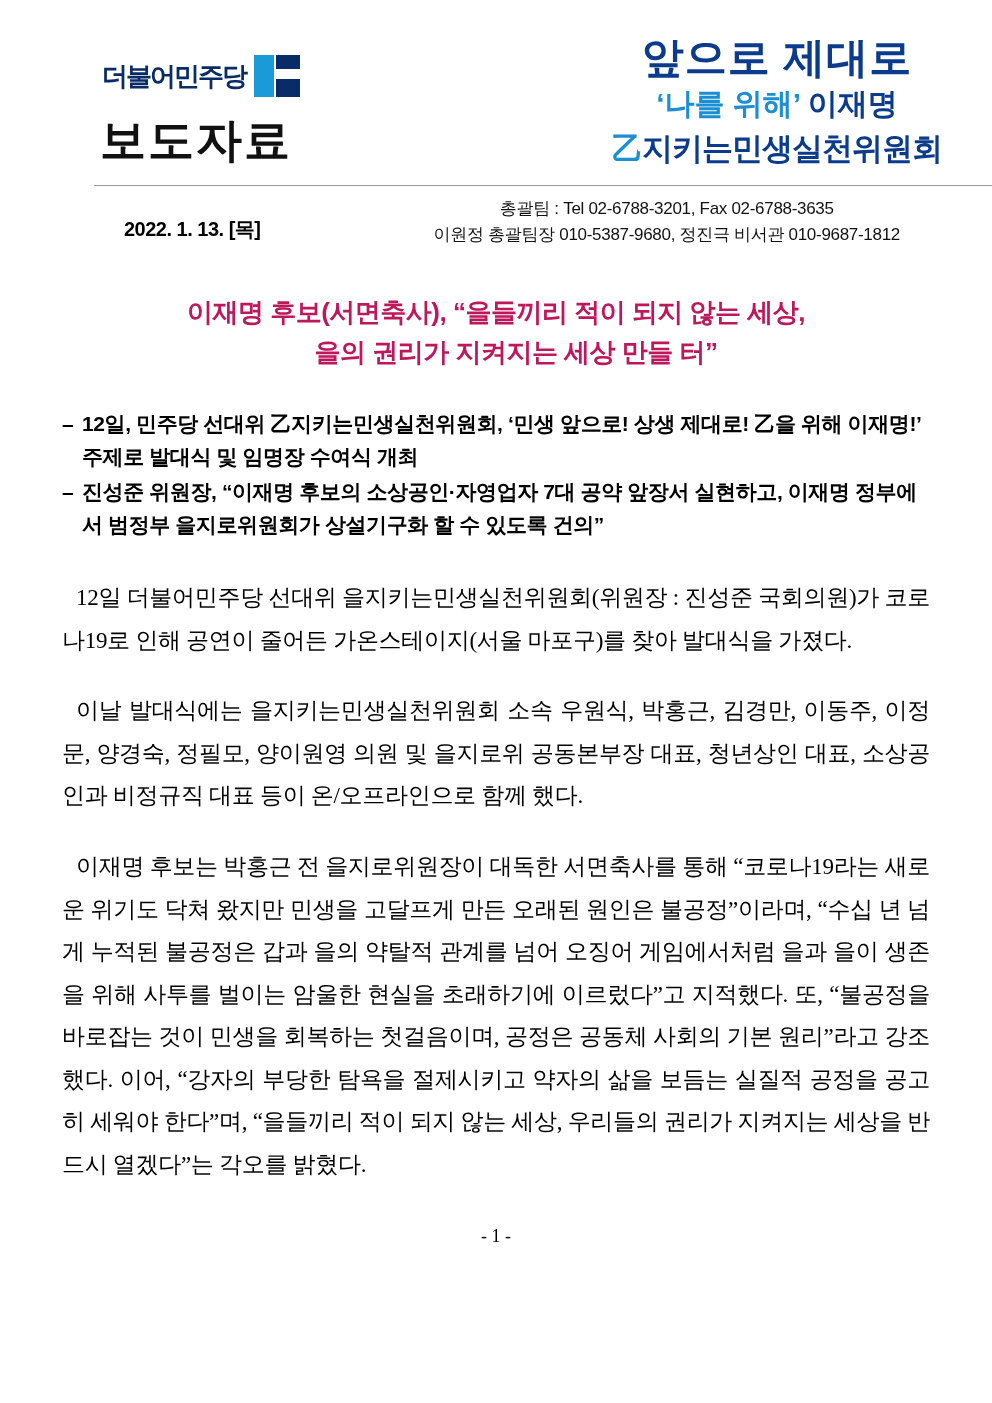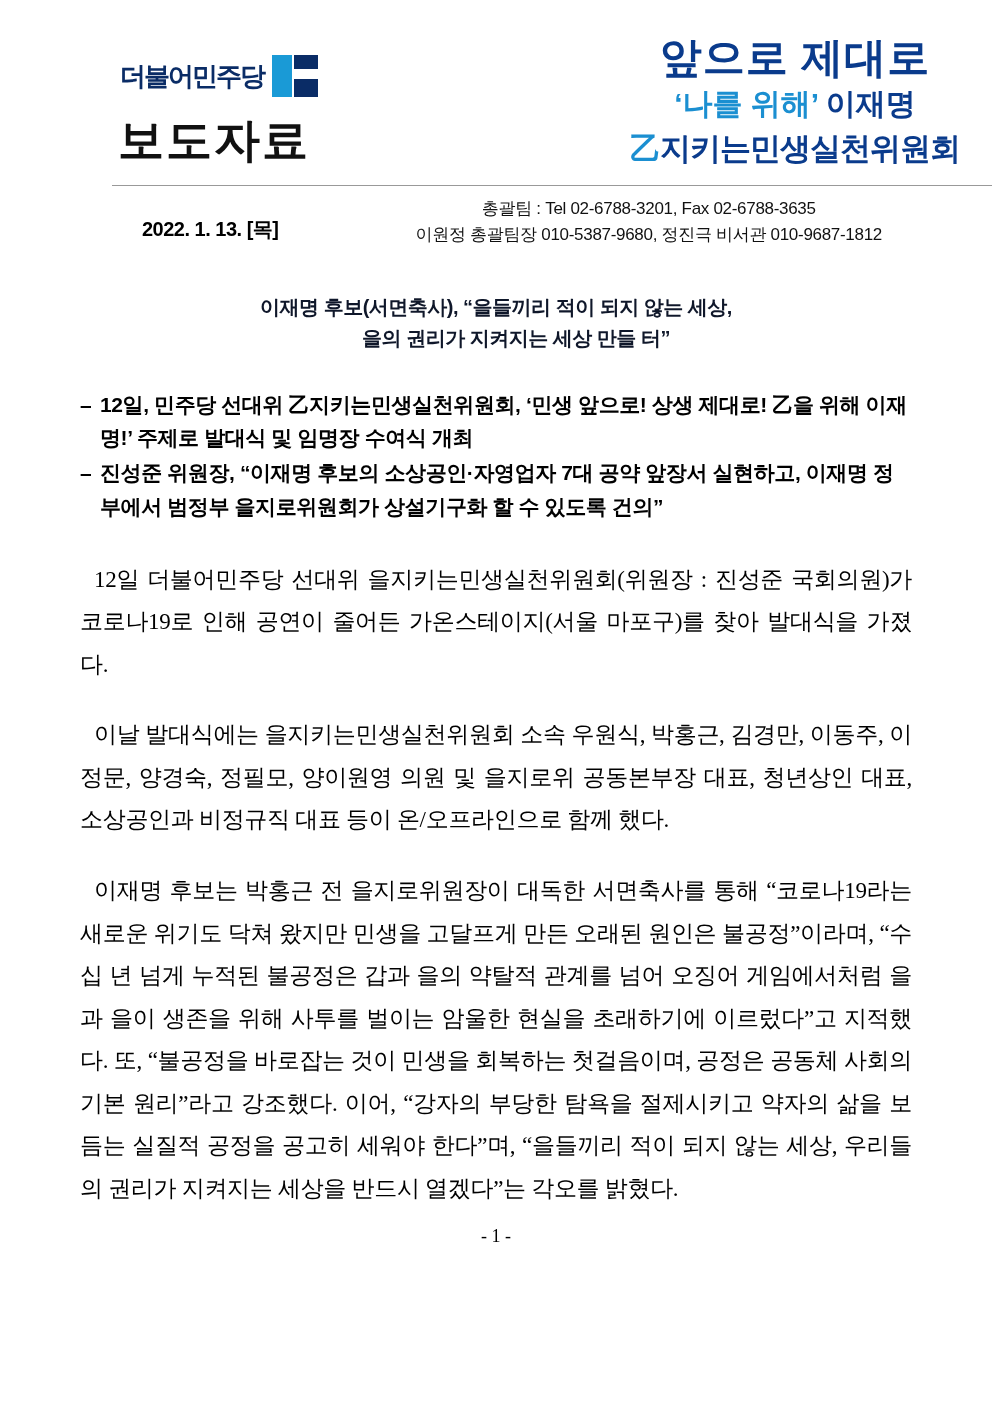--- a/index.html
+++ b/index.html
@@ -14,21 +14,21 @@
     color: #000000;
     position: relative;
     overflow: hidden;
   }
 
   .page {
     position: relative;
     width: 992px;
     height: 1283px;
     box-sizing: border-box;
-    padding: 0 80px;
+    padding: 0 62px;
   }
 
   
   .header {
     position: relative;
     height: 250px;
   }
 
   .party-logo {
     position: absolute;
@@ -150,24 +150,24 @@
   }
 
   
   .title-block {
     margin-top: 42px;
     text-align: center;
   }
   .title-line {
     font-family: "Liberation Sans", sans-serif;
     font-weight: bold;
-    font-size: 20px;
+    font-size: 26px;
     line-height: 1.55;
     letter-spacing: -0.5px;
-    color: #0f172a;
+    color: #be185d;
   }
   .title-line.second {
     padding-left: 40px;
   }
 
   
   .bullets {
     margin-top: 34px;
     font-family: "Liberation Sans", sans-serif;
     font-weight: bold;

